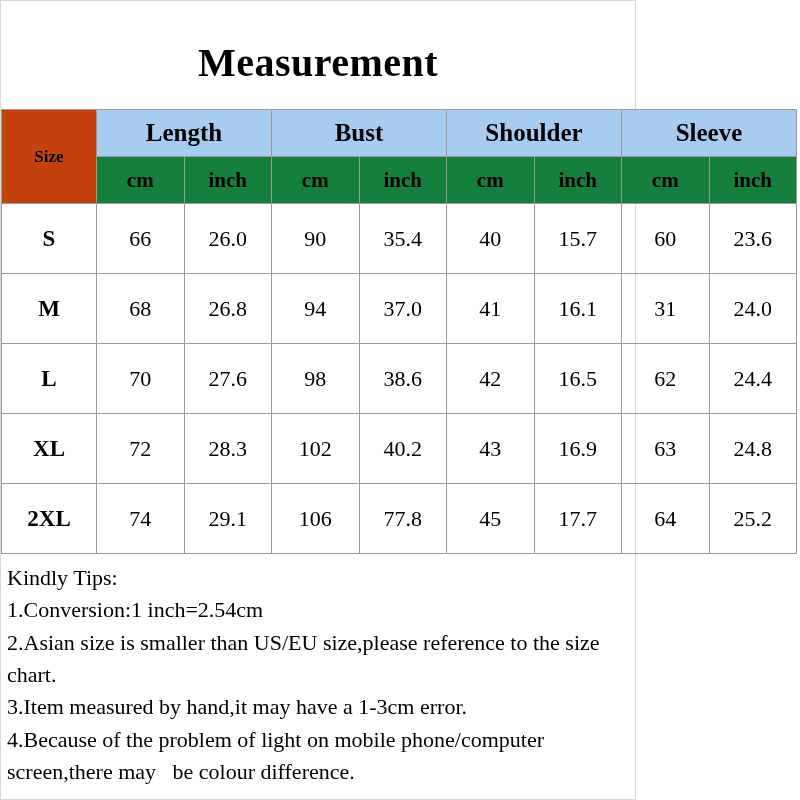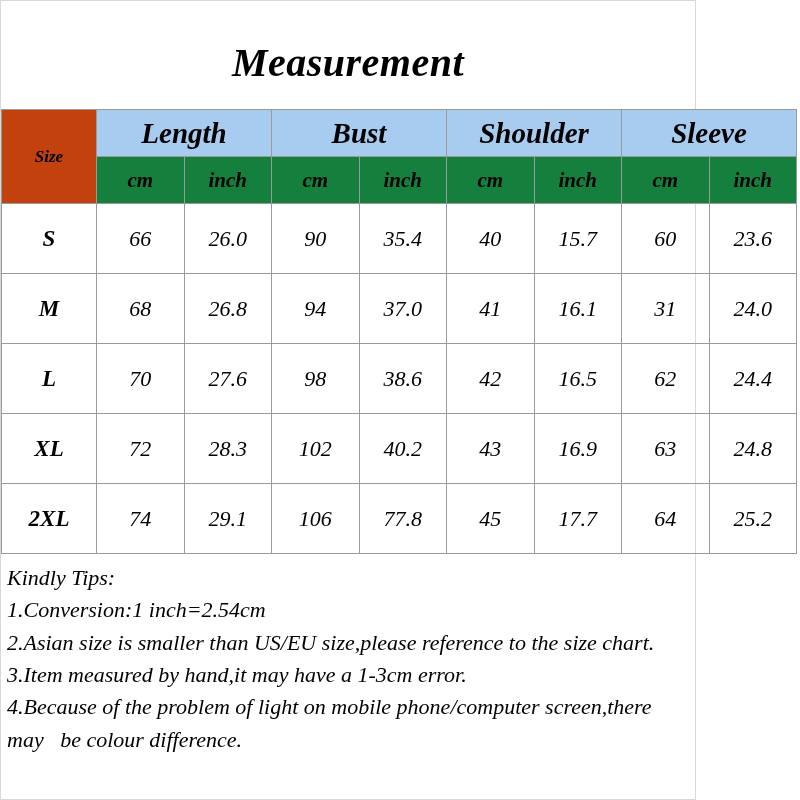--- a/index.html
+++ b/index.html
@@ -8,26 +8,25 @@
     background: #ffffff;
   }
   body {
     width: 800px;
     height: 800px;
     font-family: "Liberation Serif", serif;
     color: #000000;
     overflow: hidden;
   }
   .page {
-    width: 696px;
+    width: 636px;
     height: 800px;
     position: relative;
     box-sizing: border-box;
     border: 1px solid #d8d8d8;
-    font-style: italic;
   }
   .title {
     text-align: center;
     font-size: 40px;
     font-weight: bold;
     letter-spacing: 0.5px;
     line-height: 1;
     padding-top: 42px;
     padding-bottom: 26px;
     font-family: "Liberation Serif", serif;
@@ -38,21 +37,21 @@
     table-layout: fixed;
     margin: 0;
   }
   table.measure th, table.measure td {
     border: 1px solid #9a9a9a;
     text-align: center;
     font-family: "Liberation Serif", serif;
   }
   th.grp {
     background: #a8ccf0;
-    font-size: 29px;
+    font-size: 25px;
     font-weight: bold;
     height: 44px;
   }
   th.unit {
     background: #15803d;
     font-size: 21px;
     font-weight: bold;
     height: 44px;
   }
   th.sizehead {

